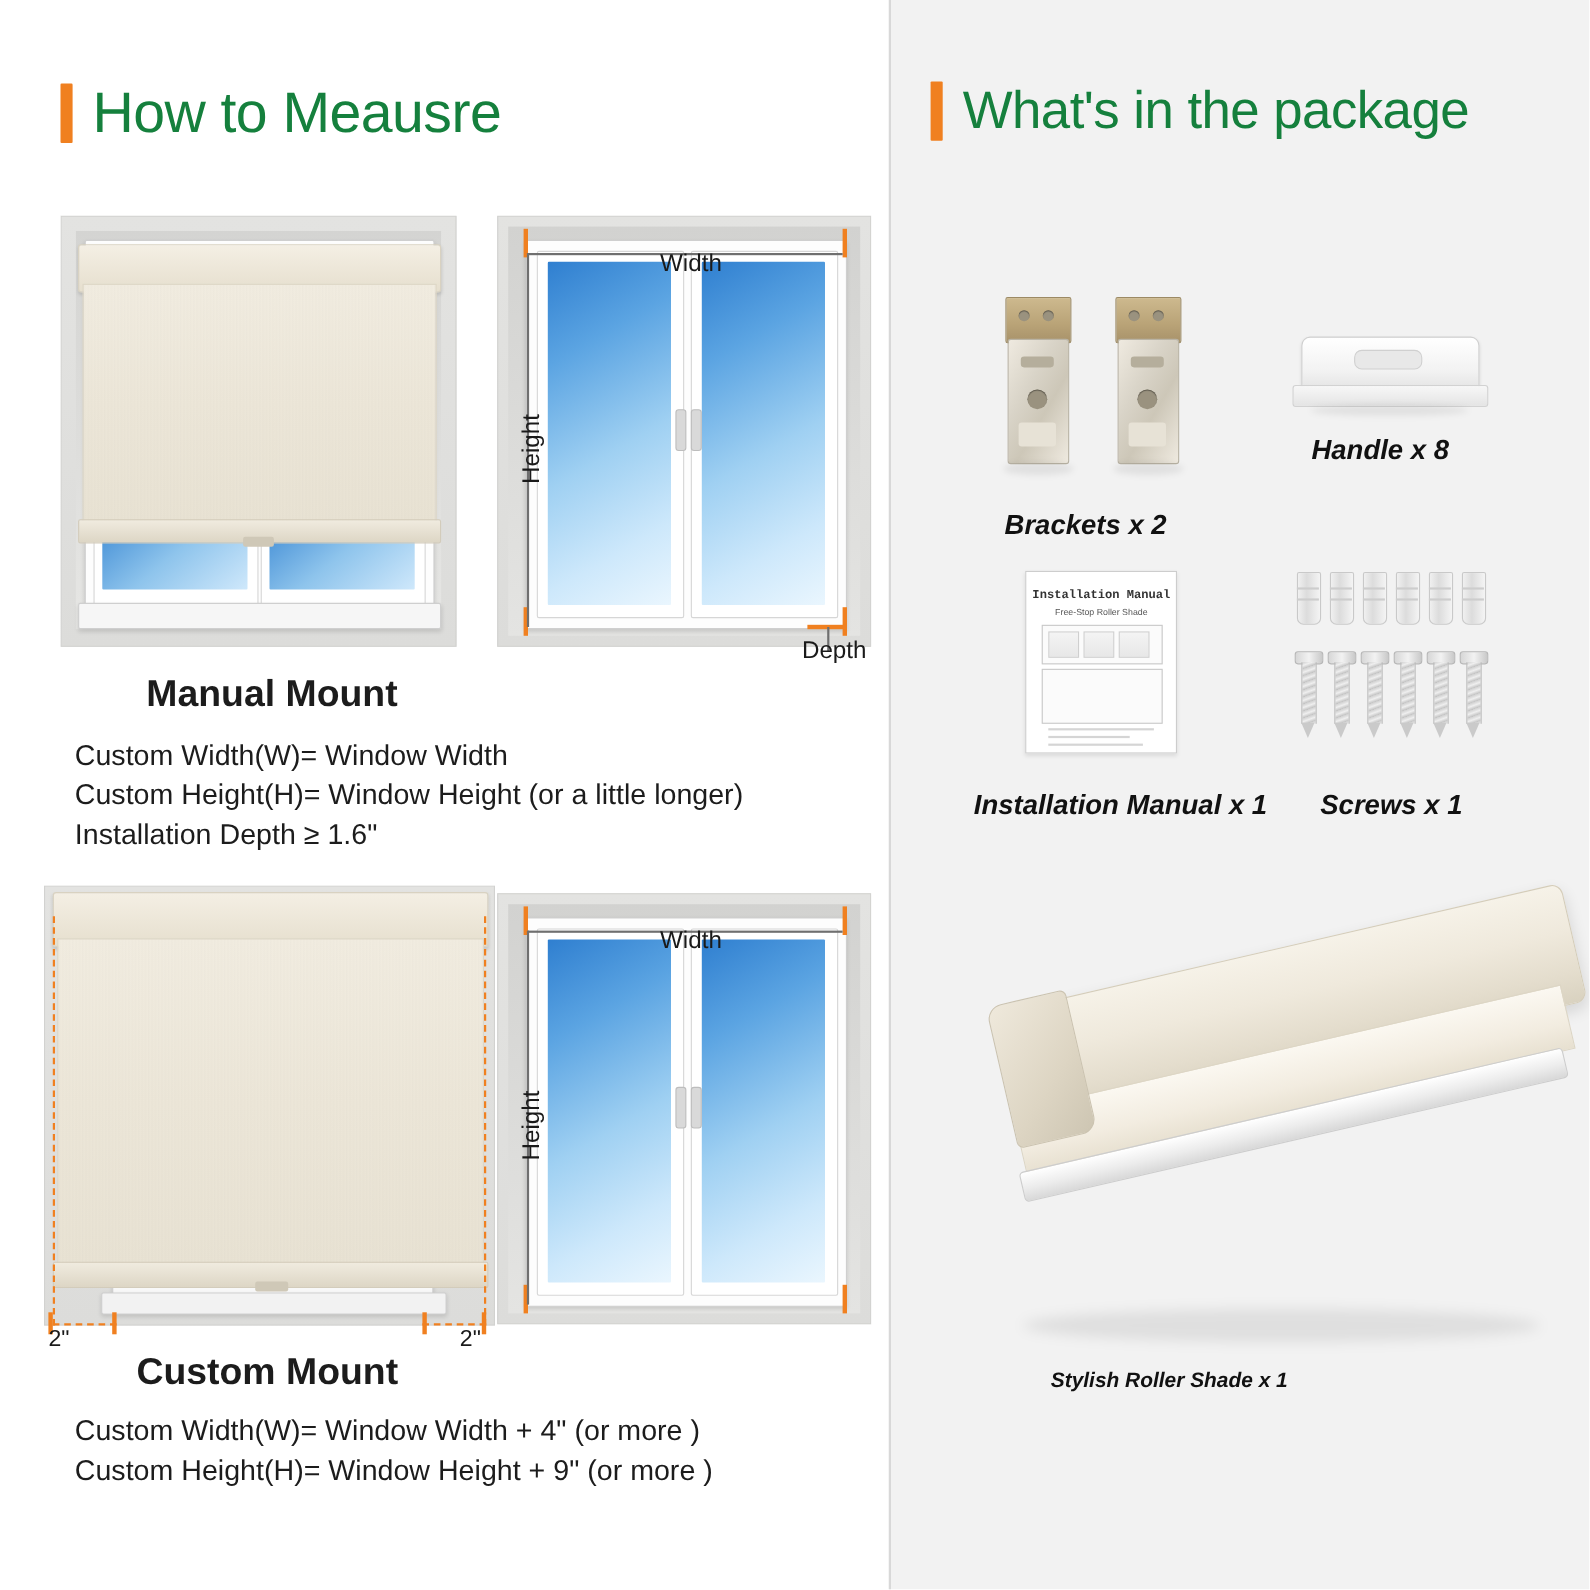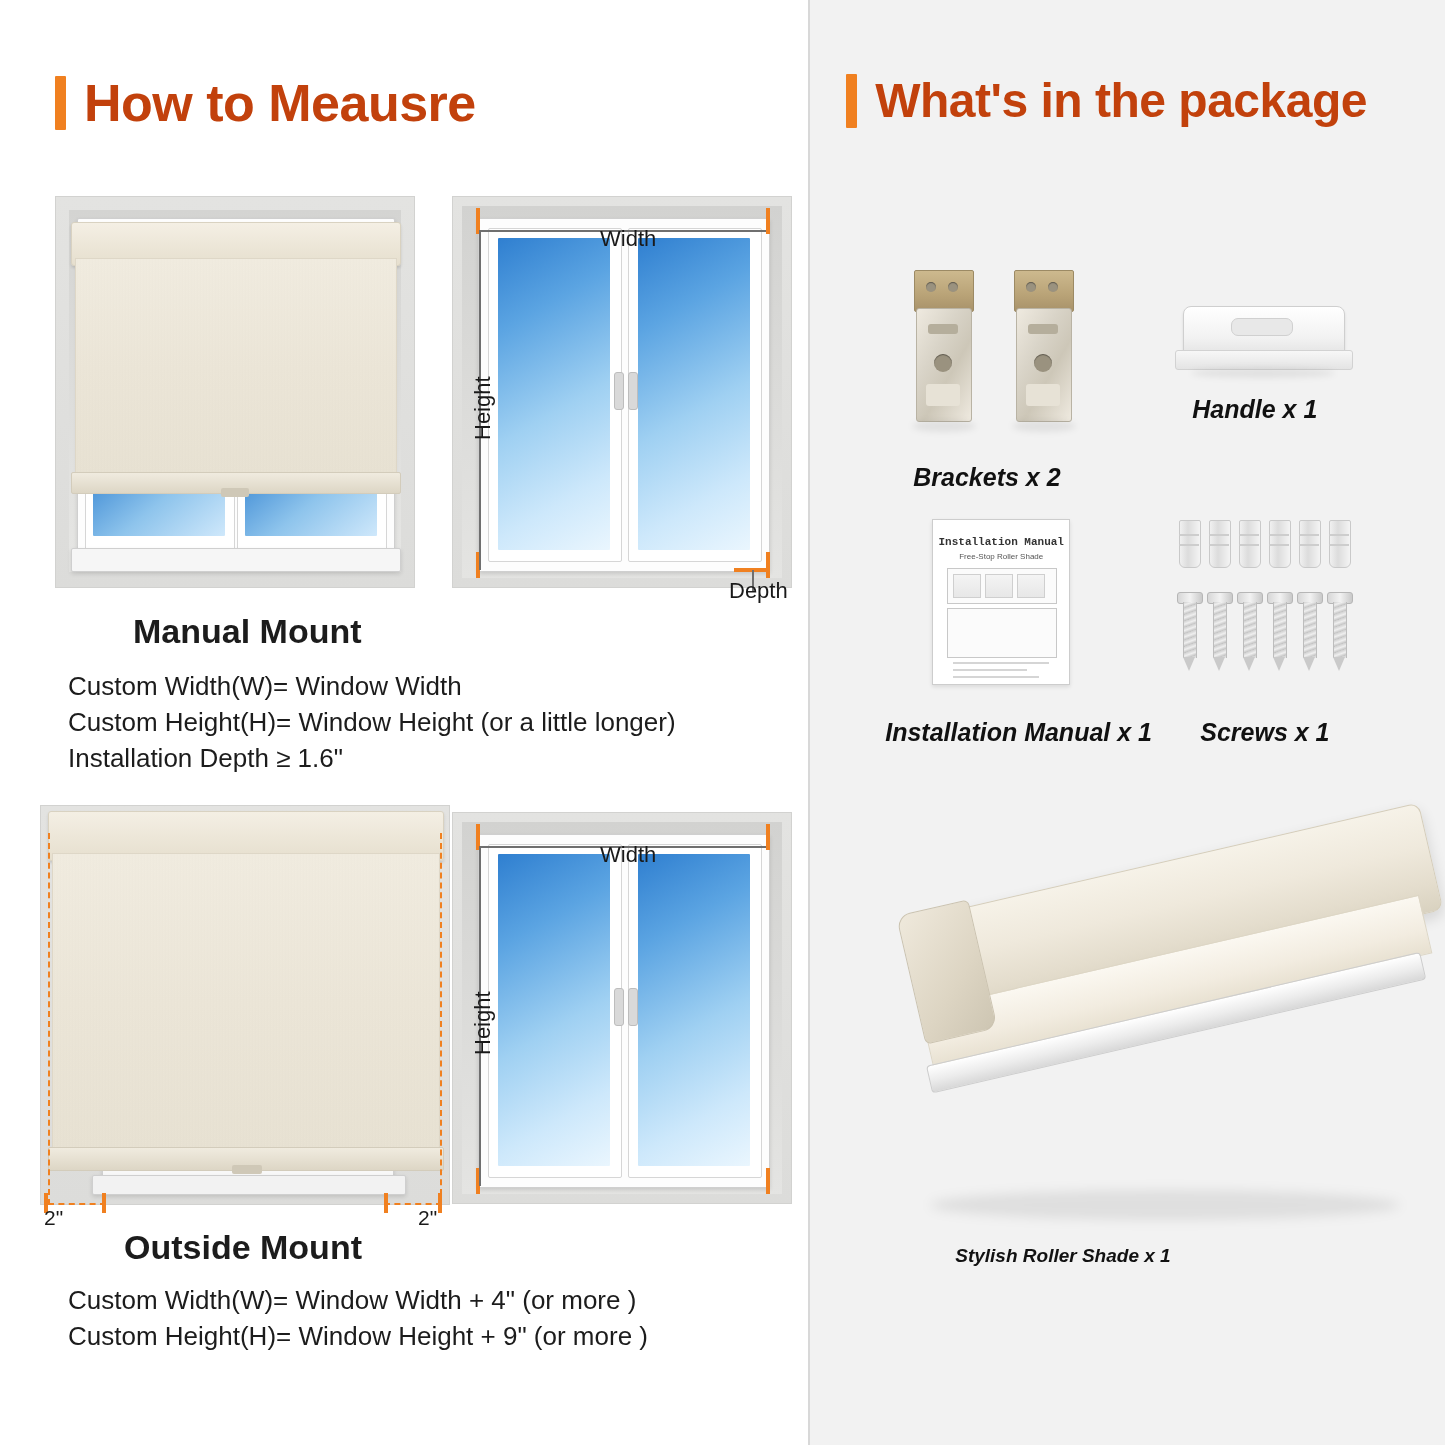--- a/index.html
+++ b/index.html
@@ -10,21 +10,21 @@
     overflow:hidden;
     position:relative;
   }
   .page{position:absolute;inset:0;display:flex;}
   .col-left{width:836px;height:1445px;background:#ffffff;position:relative;}
   .col-right{width:609px;height:1445px;background:#f2f2f2;position:relative;border-left:2px solid #d8d8d8;padding-left:46px;}
 
   
   .heading{display:flex;align-items:center;position:absolute;}
   .heading .bar{width:11px;height:54px;background:#f08020;margin-right:18px;border-radius:1px;}
-  .heading .txt{font-size:52px;font-weight:bold;color:#c2410c;letter-spacing:-0.5px;white-space:nowrap;}
+  .heading .txt{font-size:52px;font-weight:normal;color:#15803d;letter-spacing:-0.5px;white-space:nowrap;}
 
   .h-left{left:55px;top:73px;}
   .h-right{left:36px;top:73px;}
   .h-right .txt{font-size:48px;}
 
   
   .scene{position:absolute;}
 
   
   .wall{
@@ -311,21 +311,21 @@
       <div class="tick" style="left:314px;top:12px;width:4px;height:26px;"></div>
       <div class="tick" style="left:24px;top:356px;width:4px;height:26px;"></div>
       <div class="tick" style="left:314px;top:356px;width:4px;height:26px;"></div>
       <div class="dim-line" style="left:28px;top:34px;width:286px;height:2px;"></div>
       <div class="dim-line" style="left:27px;top:34px;width:2px;height:340px;"></div>
     </div>
 
     <div class="meas-label" style="left:600px;top:842px;">Width</div>
     <div class="meas-label vert" style="left:470px;top:1055px;">Height</div>
 
-    <div class="caption" style="left:124px;top:1228px;">Outside Mount</div>
+    <div class="caption" style="left:124px;top:1228px;">Custom Mount</div>
     <div class="body-line" style="left:68px;top:1285px;">Custom Width(W)= Window Width + 4"  (or more )</div>
     <div class="body-line" style="left:68px;top:1321px;">Custom Height(H)= Window Height + 9" (or more )</div>
   </div>
 
   <div class="col-right">
 
     <div class="heading h-right">
       <div class="bar"></div>
       <div class="txt">What's in the package</div>
     </div>
@@ -351,21 +351,21 @@
       <div class="bk-shadow" style="left:110px;top:150px;width:64px;height:12px;"></div>
     </div>
     <div class="part-caption" style="left:103px;top:463px;">Brackets x 2</div>
 
     <div class="handle-part" style="left:363px;top:300px;width:180px;height:80px;">
       <div class="hp-body" style="left:10px;top:6px;width:160px;height:56px;"></div>
       <div class="hp-slot" style="left:58px;top:18px;width:60px;height:16px;"></div>
       <div class="hp-lip" style="left:2px;top:50px;width:176px;height:18px;border-radius:3px;"></div>
       <div class="bk-shadow" style="left:18px;top:68px;width:144px;height:10px;"></div>
     </div>
-    <div class="part-caption" style="left:382px;top:395px;">Handle x 1</div>
+    <div class="part-caption" style="left:382px;top:395px;">Handle x 8</div>
 
     <div class="manual" style="left:122px;top:519px;width:136px;height:164px;">
       <div class="manual-title" style="top:16px;">Installation Manual</div>
       <div class="manual-sub" style="top:32px;">Free-Stop Roller Shade</div>
       <div class="manual-box" style="left:14px;top:48px;width:108px;height:34px;"></div>
       <div class="manual-img" style="left:20px;top:54px;width:26px;height:22px;"></div>
       <div class="manual-img" style="left:52px;top:54px;width:26px;height:22px;"></div>
       <div class="manual-img" style="left:84px;top:54px;width:26px;height:22px;"></div>
       <div class="manual-box" style="left:14px;top:88px;width:108px;height:48px;"></div>
       <div class="manual-line" style="left:20px;top:142px;width:96px;"></div>

